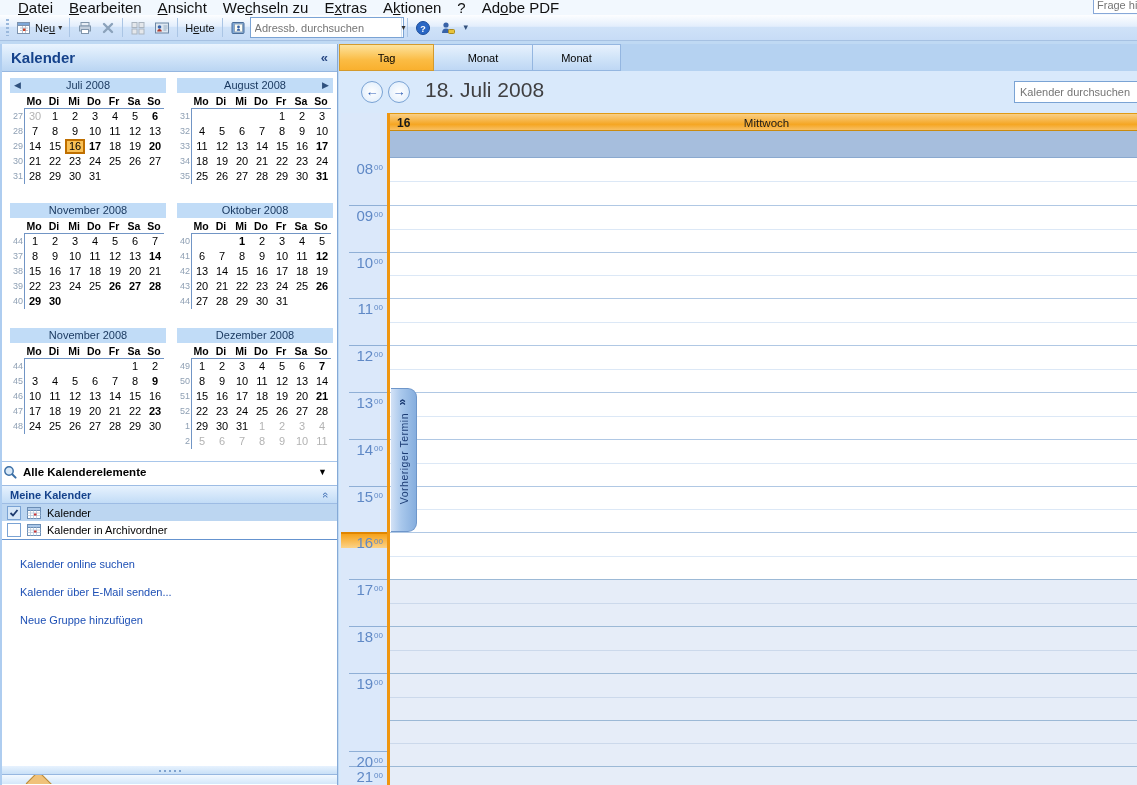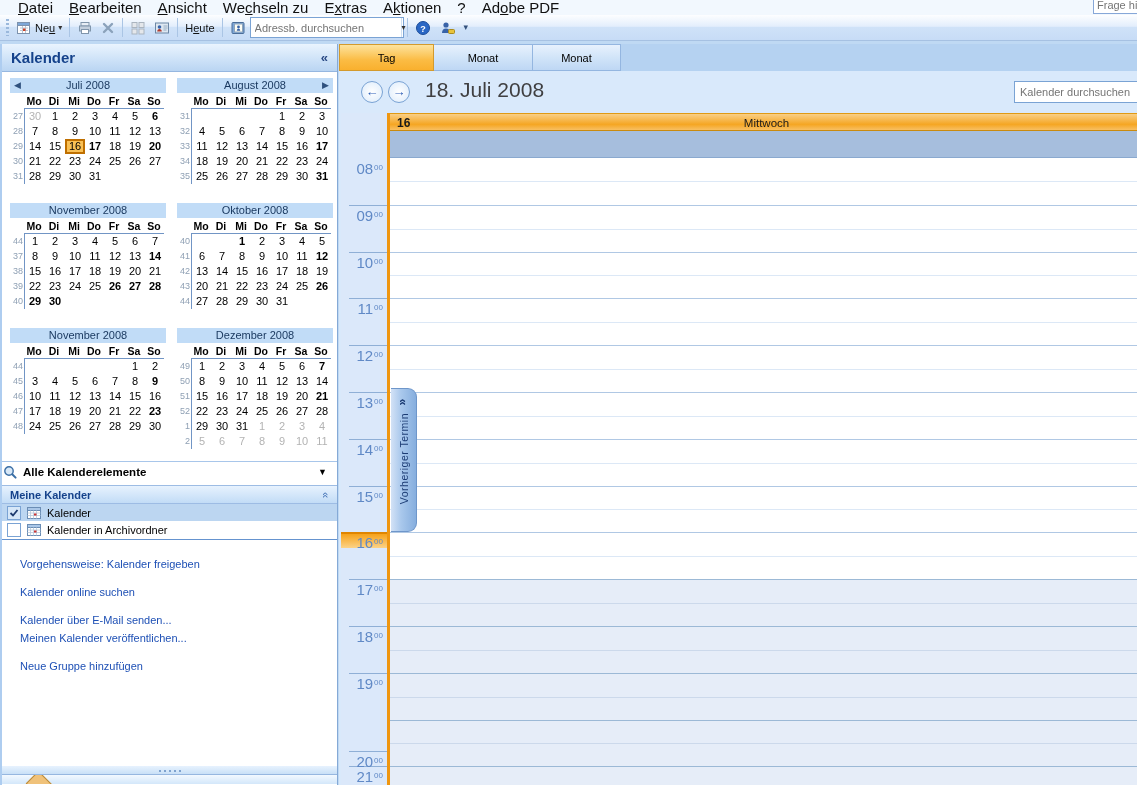--- a/index.html
+++ b/index.html
@@ -751,24 +751,22 @@
               <rect x="0.5" y="1.5" width="13" height="3" fill="#aac7e8" stroke="#6a8db5"></rect>
               <path d="M3.5 4.5v8M6.5 4.5v8M9.5 4.5v8M0.5 7h13M0.5 9.5h13" stroke="#b9c9da" stroke-width="0.8"></path>
               <rect x="7" y="7.5" width="2.5" height="2" fill="#cc3333"></rect>
             </svg></span>
           <span>Kalender in Archivordner</span>
         </div>
       </div>
     <div id="cal-list-border"></div>
 
     <div id="links">
-        <div class="side-link">Vorgehensweise: Kalender freigeben</div>
         <div class="side-link">Kalender online suchen</div>
         <div class="side-link">Kalender über E-Mail senden...</div>
-        <div class="side-link">Meinen Kalender veröffentlichen...</div>
         <div class="side-link">Neue Gruppe hinzufügen</div>
       </div>
 
     <div id="splitter">
       <i></i>
         <i></i>
         <i></i>
         <i></i>
         <i></i>
     </div>

